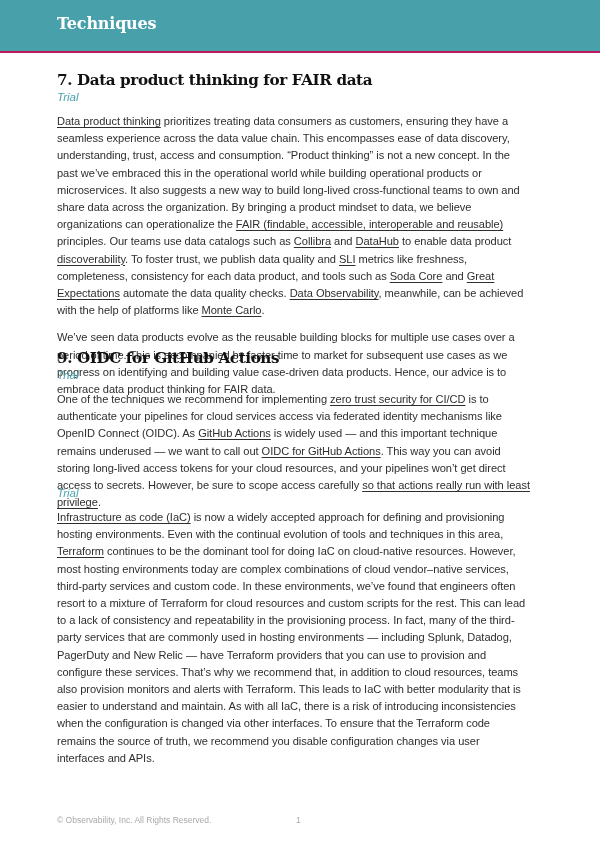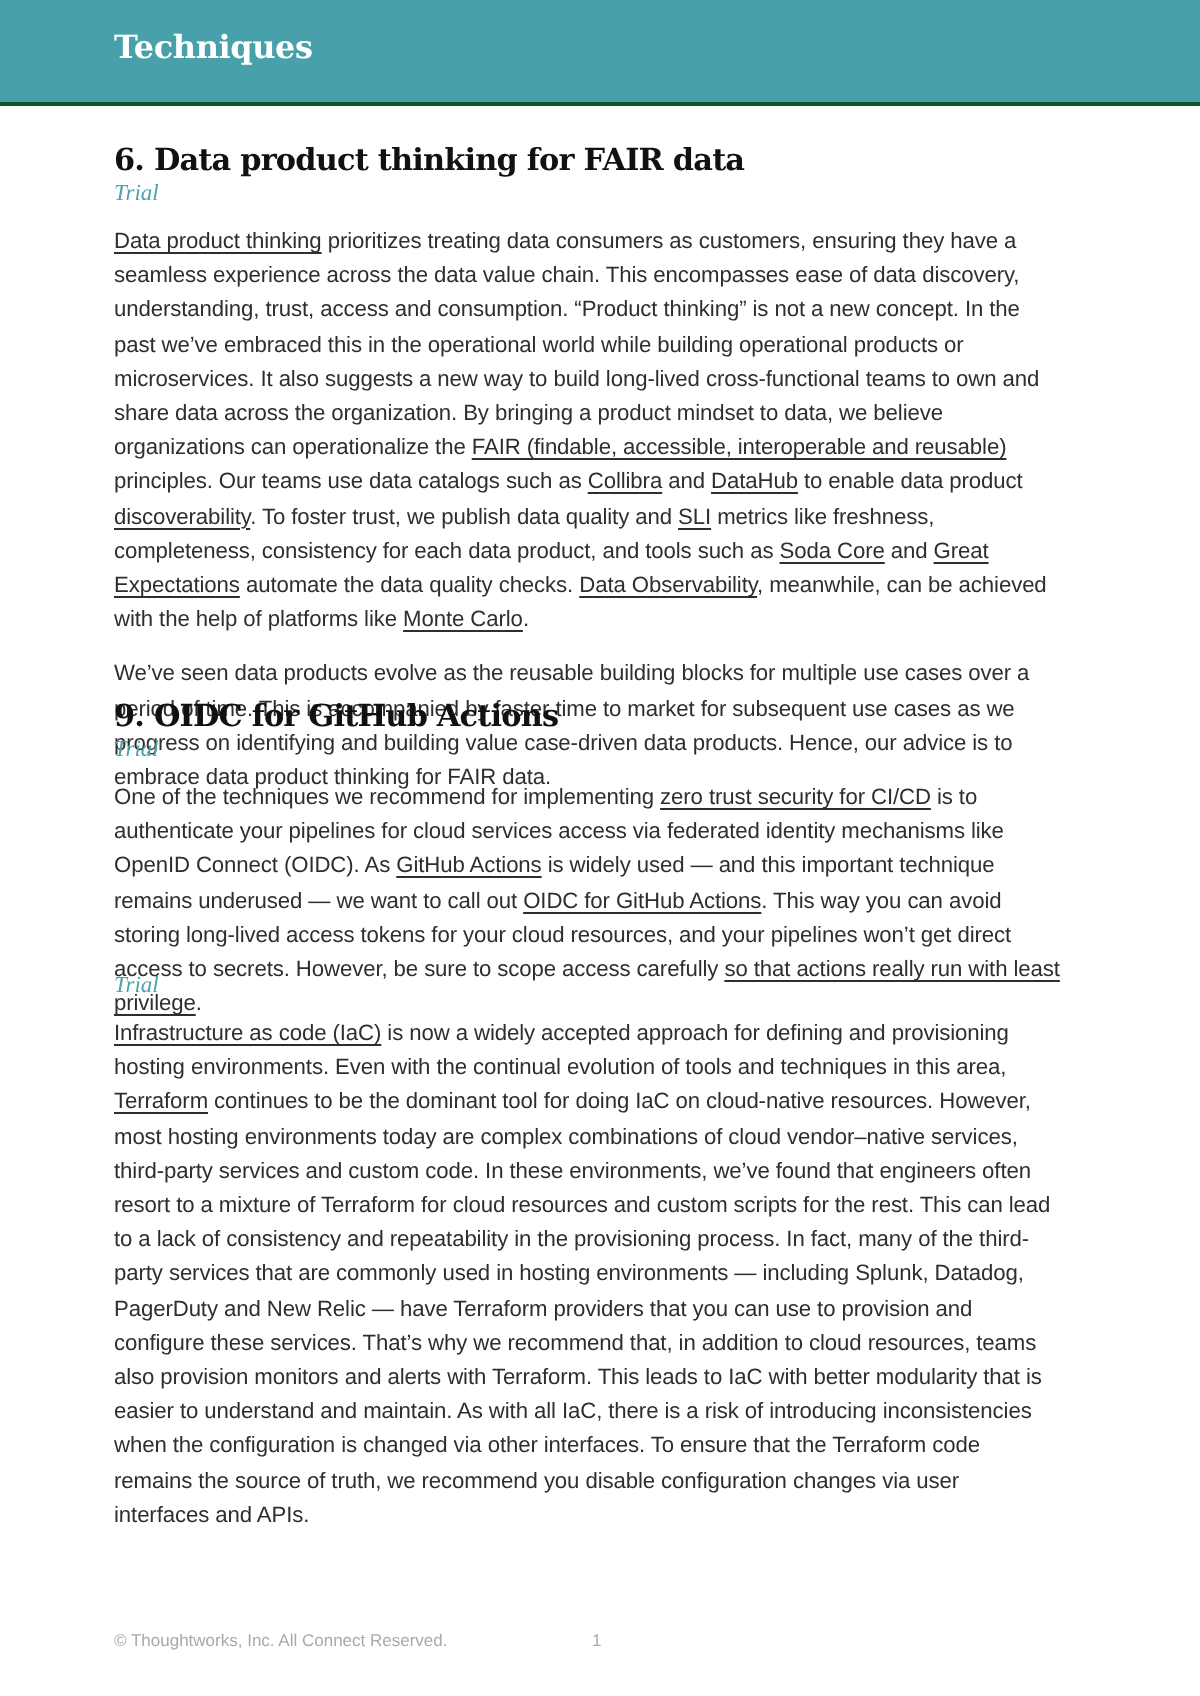--- a/index.html
+++ b/index.html
@@ -14,21 +14,21 @@
       overflow: hidden;
       font-family: "Liberation Sans", "DejaVu Sans", sans-serif;
       color: #2b2b2b;
     }
     .header-band {
       position: absolute;
       left: 0; top: 0;
       width: 600px;
       height: 51px;
       background: #48a0ab;
-      border-bottom: 2px solid #14532d;
+      border-bottom: 2px solid #be185d;
     }
     .header-band .header-title {
       position: absolute;
       left: 57px;
       top: 14px;
       font-family: "DejaVu Serif", "Liberation Serif", serif;
       font-weight: bold;
       font-size: 16px;
       color: #ffffff;
       letter-spacing: -0.2px;
@@ -45,21 +45,21 @@
     .section-title {
       font-family: "DejaVu Serif", "Liberation Serif", serif;
       font-weight: bold;
       font-size: 15.2px;
       color: #111111;
       margin: 0;
       line-height: 20px;
       letter-spacing: -0.4px;
     }
     .ring-label {
-      font-family: Liberation Serif, serif;
+      font-family: Liberation Sans, sans-serif;
       font-style: italic;
       font-size: 11.5px;
       color: #4aa3ad;
       line-height: 15px;
       margin: 0 0 8px 0;
     }
     .para {
       font-size: 11.1px;
       line-height: 17.2px;
       color: #2e2e2e;
@@ -93,21 +93,21 @@
   </style>
 </head>
 <body>
 
 <div class="header-band">
   <div class="header-title">Techniques</div>
 </div>
 
 <div class="content">
   <div class="section" id="sec-6">
-    <h2 class="section-title">6. Data product thinking for FAIR data</h2>
+    <h2 class="section-title">7. Data product thinking for FAIR data</h2>
     <div class="ring-label">Trial</div>
     <div class="paras">
         <p class="para"><a class="link">Data product thinking</a><span> prioritizes treating data consumers as customers, ensuring they have a seamless experience across the data value chain. This encompasses ease of data discovery, understanding, trust, access and consumption. “Product thinking” is not a new concept. In the past we’ve embraced this in the operational world while building operational products or microservices. It also suggests a new way to build long-lived cross-functional teams to own and share data across the organization. By bringing a product mindset to data, we believe organizations can operationalize the </span><a class="link">FAIR (findable, accessible, interoperable and reusable)</a><span> principles. Our teams use data catalogs such as </span><a class="link">Collibra</a><span> and </span><a class="link">DataHub</a><span> to enable data product </span><a class="link">discoverability</a><span>. To foster trust, we publish data quality and </span><a class="link">SLI</a><span> metrics like freshness, completeness, consistency for each data product, and tools such as </span><a class="link">Soda Core</a><span> and </span><a class="link">Great Expectations</a><span> automate the data quality checks. </span><a class="link">Data Observability</a><span>, meanwhile, can be achieved with the help of platforms like </span><a class="link">Monte Carlo</a><span>.</span></p>
         <p class="para"><span>We’ve seen data products evolve as the reusable building blocks for multiple use cases over a period of time. This is accompanied by faster time to market for subsequent use cases as we progress on identifying and building value case-driven data products. Hence, our advice is to embrace data product thinking for FAIR data.</span></p>
       </div>
   </div>
 
   <div class="section" id="sec-7">
     <h2 class="section-title">9. OIDC for GitHub Actions</h2>
     <div class="ring-label">Trial</div>
@@ -117,14 +117,14 @@
   </div>
 
   <div class="section" id="sec-8">
     <div class="ring-label">Trial</div>
     <div class="paras">
         <p class="para"><a class="link">Infrastructure as code (IaC)</a><span> is now a widely accepted approach for defining and provisioning hosting environments. Even with the continual evolution of tools and techniques in this area, </span><a class="link">Terraform</a><span> continues to be the dominant tool for doing IaC on cloud-native resources. However, most hosting environments today are complex combinations of cloud vendor–native services, third-party services and custom code. In these environments, we’ve found that engineers often resort to a mixture of Terraform for cloud resources and custom scripts for the rest. This can lead to a lack of consistency and repeatability in the provisioning process. In fact, many of the third-party services that are commonly used in hosting environments — including Splunk, Datadog, PagerDuty and New Relic — have Terraform providers that you can use to provision and configure these services. That’s why we recommend that, in addition to cloud resources, teams also provision monitors and alerts with Terraform. This leads to IaC with better modularity that is easier to understand and maintain. As with all IaC, there is a risk of introducing inconsistencies when the configuration is changed via other interfaces. To ensure that the Terraform code remains the source of truth, we recommend you disable configuration changes via user interfaces and APIs.</span></p>
       </div>
   </div>
 </div>
 
-<div class="footer">© Thoughtworks, Inc. All Connect Reserved.</div>
+<div class="footer">© Observability, Inc. All Rights Reserved.</div>
 <div class="page-number">1</div>
 
 </body></html>

